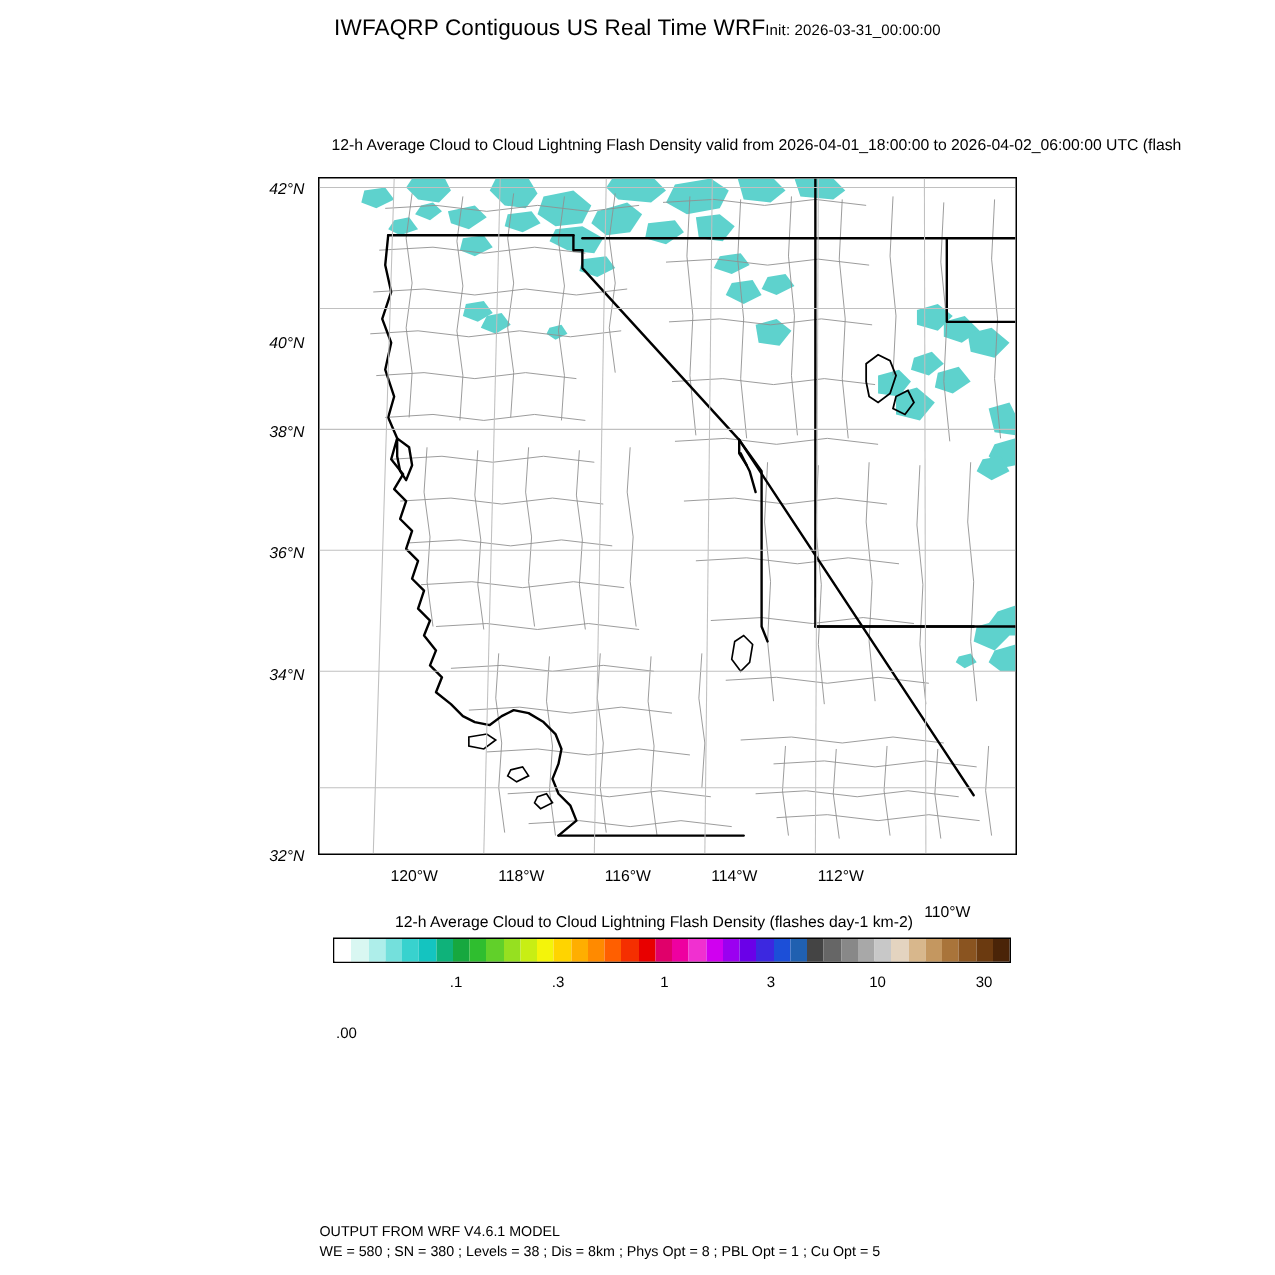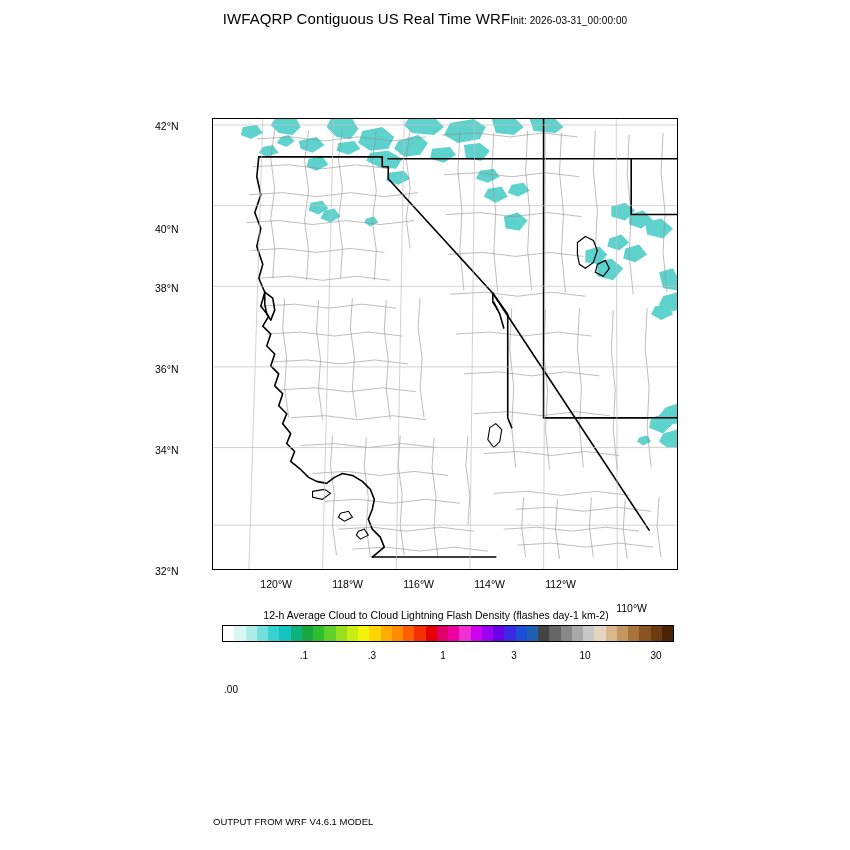--- a/index.html
+++ b/index.html
@@ -66,23 +66,24 @@
     left: 0; top: 0;
     width: 100%;
     height: 100%;
     display: block;
   }
 
   
   .lat-label {
     position: absolute;
     font-size: 10.5px;
-    text-align: left;
+    text-align: right;
     width: 48px;
     white-space: nowrap;
+    font-style: italic;
   }
   .lon-label {
     position: absolute;
     font-size: 10.5px;
     text-align: right;
     width: 60px;
     white-space: nowrap;
   }
 
   
@@ -131,20 +132,21 @@
 </style>
 </head>
 <body>
 
 <div class="page">
 
   <div id="main-title">
     <span class="big">IWFAQRP Contiguous US Real Time WRF</span><span class="init">Init: 2026-03-31_00:00:00</span>
   </div>
 
+  <div id="panel-subtitle">12-h Average Cloud to Cloud Lightning Flash Density valid from 2026-04-01_18:00:00 to 2026-04-02_06:00:00 UTC   (flash</div>
 
   <div class="lat-label" style="left:155px; top:120px;">42°N</div>
   <div class="lat-label" style="left:155px; top:201px;margin-top:22px;">40°N</div>
   <div class="lat-label" style="left:155px; top:282px;">38°N</div>
   <div class="lat-label" style="left:155px; top:363px;">36°N</div>
   <div class="lat-label" style="left:155px; top:444px;">34°N</div>
   <div class="lat-label" style="left:155px; top:521px;margin-top:44px;">32°N</div>
 
   <div class="lon-label" style="left:232px; top:578px;">120°W</div>
   <div class="lon-label" style="left:303px; top:578px;">118°W</div>
@@ -390,15 +392,16 @@
   <div class="cb-tick" style="left:211px;margin-top:34px;">.00</div>
   <div class="cb-tick" style="left:284px;">.1</div>
   <div class="cb-tick" style="left:352px;">.3</div>
   <div class="cb-tick" style="left:423px;">1</div>
   <div class="cb-tick" style="left:494px;">3</div>
   <div class="cb-tick" style="left:565px;">10</div>
   <div class="cb-tick" style="left:636px;">30</div>
 
   <div id="footer">
     <div>OUTPUT FROM WRF V4.6.1 MODEL</div>
+    <div>WE = 580 ; SN = 380 ; Levels = 38 ; Dis = 8km ; Phys Opt = 8 ; PBL Opt = 1 ; Cu Opt = 5</div>
   </div>
 
 </div>
 
 </body></html>

